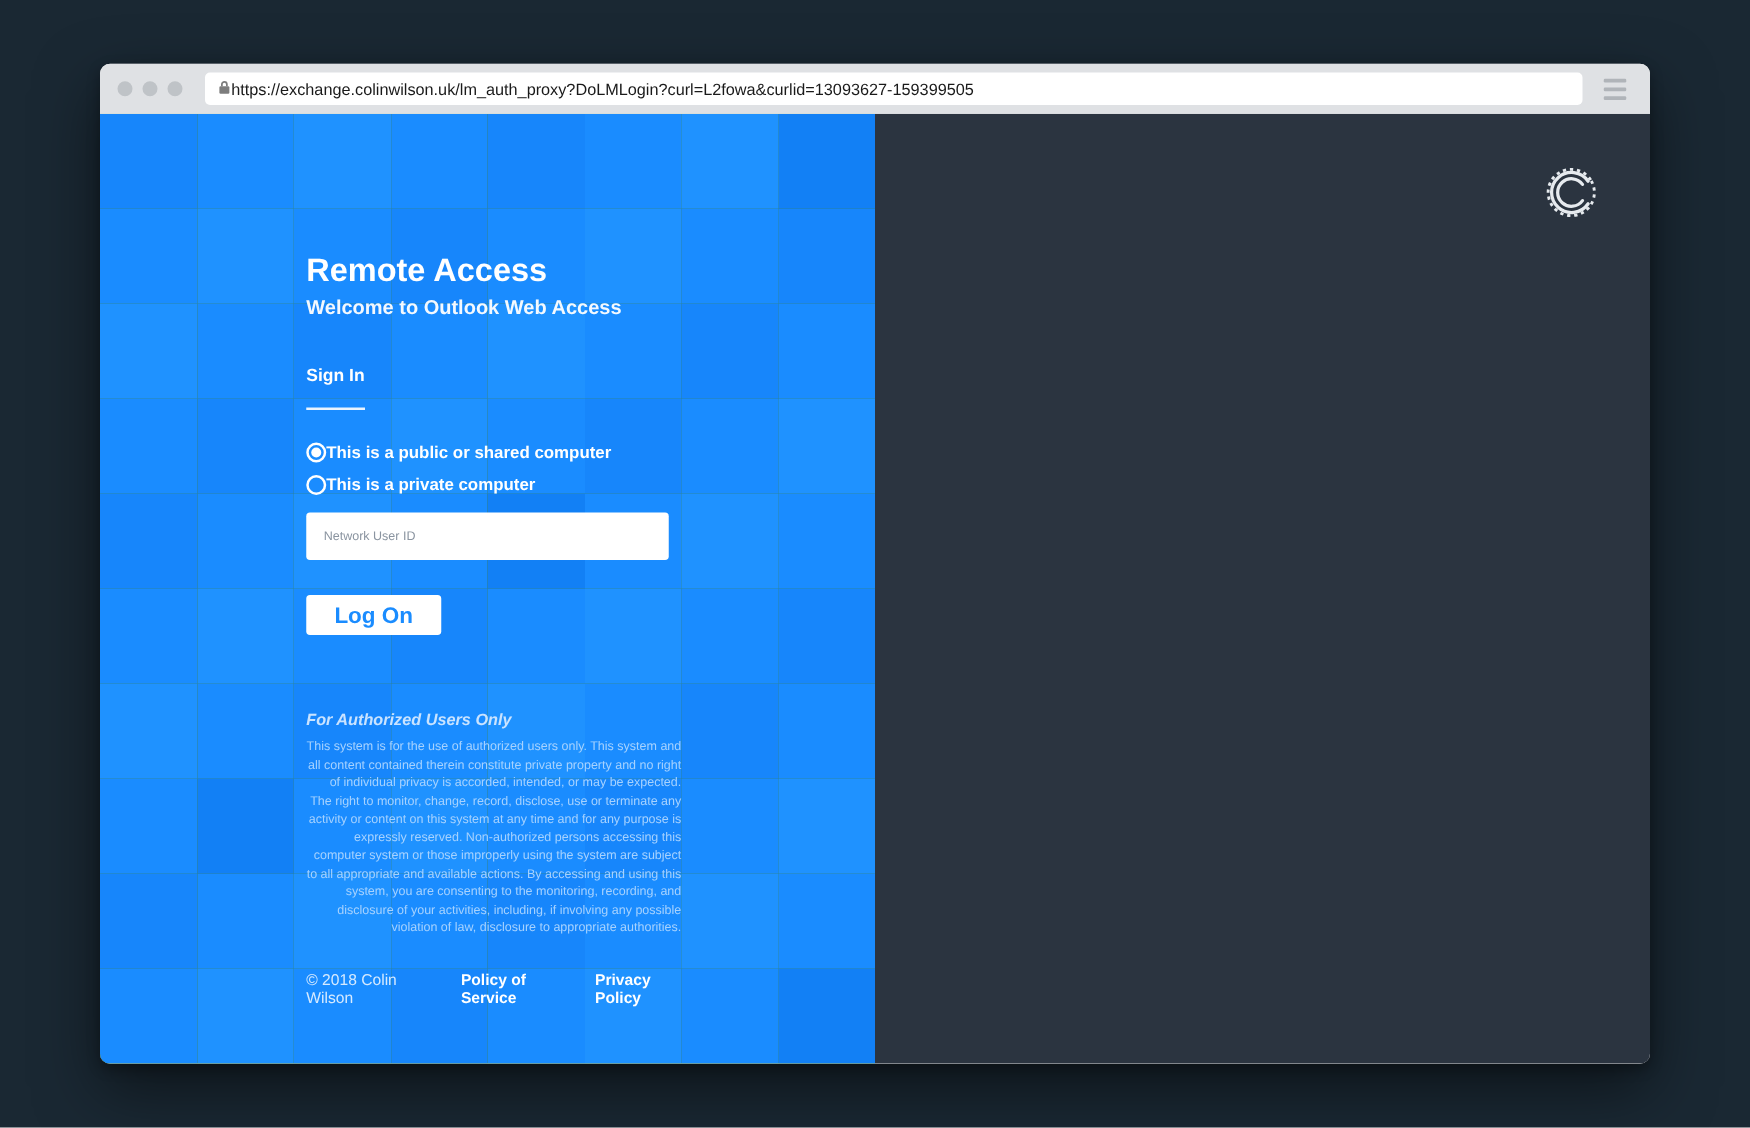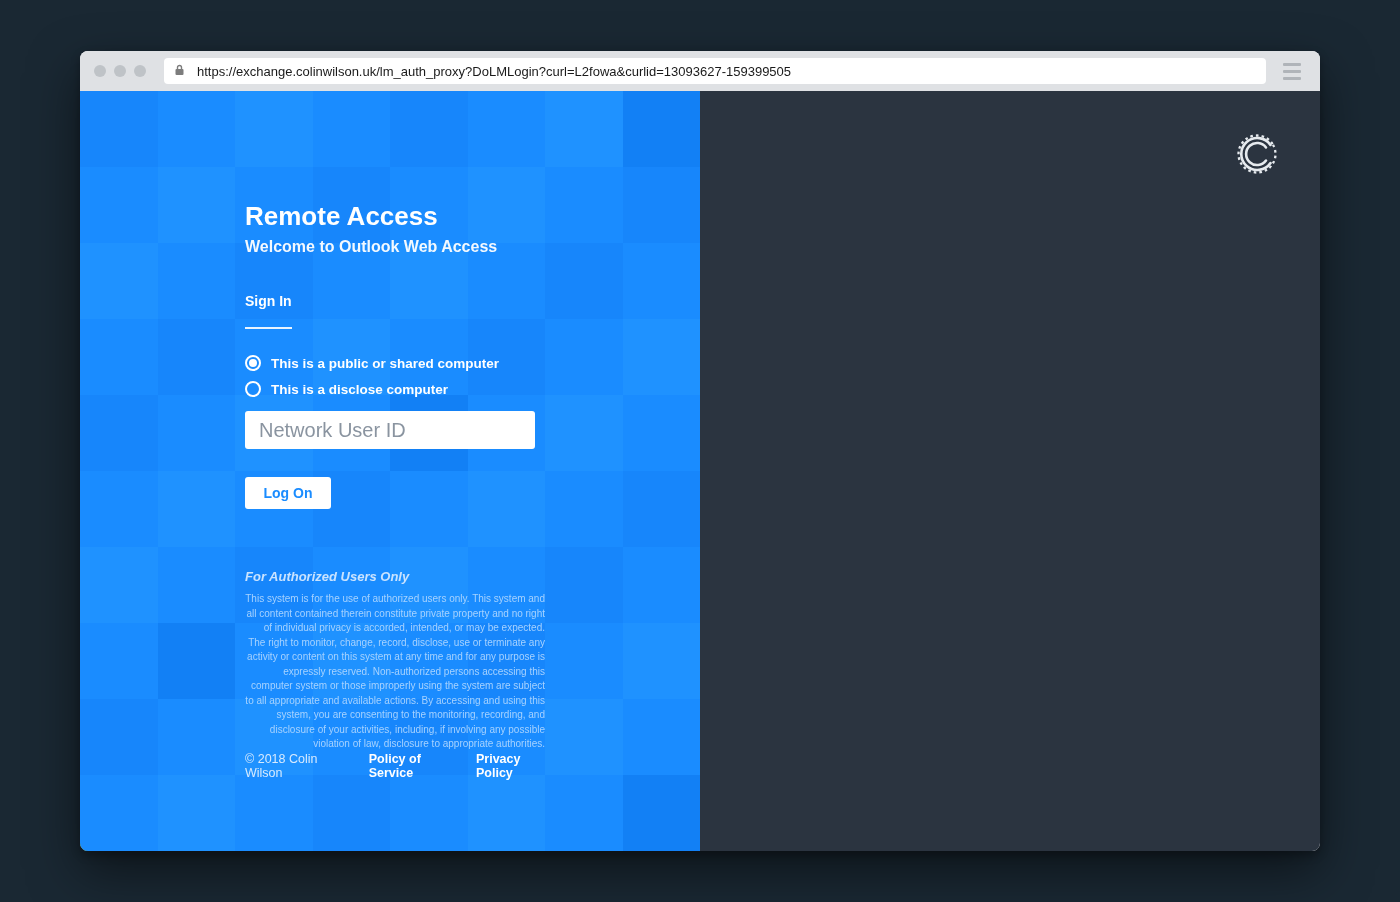--- a/index.html
+++ b/index.html
@@ -38,21 +38,21 @@
     .url-bar {
       flex: 1;
       height: 26px;
       background: #fff;
       border-radius: 4px;
       display: flex;
       align-items: center;
       padding: 0 10px;
       font-size: 13px;
       color: #1a1a1a;
-      gap: 12px;
+      gap: 0;
     }
     .lock-icon { color: #7d7d7d; font-size: 12px; line-height: 1; }
     .hamburger {
       width: 28px; height: 28px;
       margin-left: 12px;
       display: flex; flex-direction: column; justify-content: center; align-items: center; gap: 4px;
       cursor: pointer;
     }
     .hamburger span { display:block; width: 18px; height: 3px; background: #b0b4b9; border-radius: 1px; }
 
@@ -102,22 +102,20 @@
     .signin-label {
       font-size: 14px;
       font-weight: 600;
       display: inline-block;
       padding-bottom: 18px;
       border-bottom: 2px solid rgba(255,255,255,0.9);
       margin-bottom: 26px;
     }
     .radio-row {
       display: flex;
-      align-items: center;
-      gap: 10px;
       margin-bottom: 10px;
       font-size: 13.5px;
       font-weight: 600;
       cursor: pointer;
     }
     .radio-outer {
       width: 16px; height: 16px;
       border: 2px solid #fff;
       border-radius: 50%;
       display: flex; align-items: center; justify-content: center;
@@ -126,54 +124,55 @@
     .radio-inner {
       width: 8px; height: 8px; border-radius: 50%; background: #fff;
     }
     .form-fields { margin-top: 14px; }
     .text-input {
       width: 290px;
       height: 38px;
       border: none;
       border-radius: 3px;
       padding: 17px 14px;
-      font-size: 20px;
+      font-size: 10px;
       color: #4a5560;
       margin-bottom: 10px;
       display: block;
       outline: none;
     }
     .text-input::placeholder { color: #8a94a0; }
     .logon-btn {
       margin-top: 18px;
-      width: 86px;
+      width: 108px;
       height: 32px;
       background: #fff;
       color: #1a8cff;
       border: none;
       border-radius: 3px;
-      font-size: 14px;
+      font-size: 18px;
       font-weight: 600;
       cursor: pointer;
     }
     .auth-notice { margin-top: 60px; width: 300px; }
     .auth-title {
       font-size: 13px;
       font-weight: 600;
       margin-bottom: 8px;
       color: #c9e3ff;
       font-style: italic;
     }
     .auth-text {
       font-size: 10px;
       line-height: 1.45;
       color: #a6d2ff;
       text-align: right;
     }
     .footer-line {
+      margin-top: 26px;
       font-size: 12.5px;
       display: flex;
       gap: 14px;
       align-items: baseline;
     }
     .footer-cr { color: #d6eaff; font-weight: 400; margin-right: 4px;}
     .footer-link { color: #fff; font-weight: 700; cursor: pointer; }
 
     .right-panel {
       width: 50%;
@@ -308,21 +307,21 @@
         </div>
 
         <div class="radio-row">
           <span class="radio-outer">
               <span class="radio-inner"></span>
             </span>
           <span>This is a public or shared computer</span>
         </div>
         <div class="radio-row">
           <span class="radio-outer"></span>
-          <span>This is a disclose computer</span>
+          <span>This is a private computer</span>
         </div>
 
         <div class="form-fields">
           <input class="text-input" type="text" placeholder="Network User ID" style="">
           <button class="logon-btn">Log On</button>
         </div>
 
         <div class="auth-notice">
           <div class="auth-title">For Authorized Users Only</div>
           <div class="auth-text">This system is for the use of authorized users only. This system and all content contained therein constitute private property and no right of individual privacy is accorded, intended, or may be expected. The right to monitor, change, record, disclose, use or terminate any activity or content on this system at any time and for any purpose is expressly reserved. Non-authorized persons accessing this computer system or those improperly using the system are subject to all appropriate and available actions. By accessing and using this system, you are consenting to the monitoring, recording, and disclosure of your activities, including, if involving any possible violation of law, disclosure to appropriate authorities.</div>

